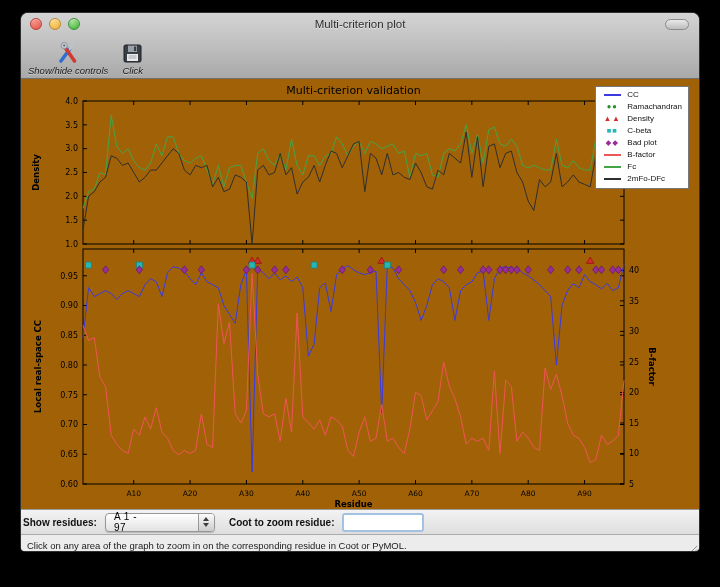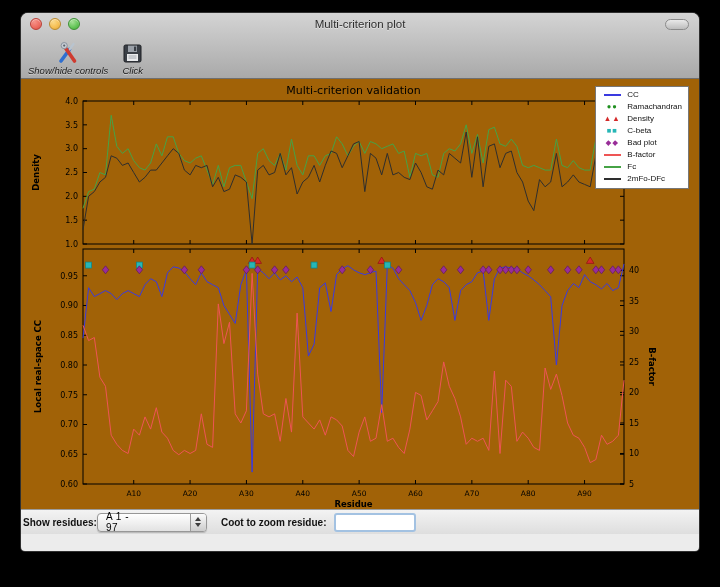--- a/index.html
+++ b/index.html
@@ -30,21 +30,21 @@
     padding:3px 6px 3px 4px;display:flex;flex-direction:column;gap:1.5px;}
   .lg-row{display:flex;height:10.5px;}
   .lg-sample{width:24px;display:inline-flex;justify-content:center;align-items:center;flex:none;}
   .lg-line{display:inline-block;width:17px;height:2px;}
   .lg-mk{font-size:7.5px;letter-spacing:1px;line-height:8px;}
   .lg-label{font-size:8px;color:#111;white-space:nowrap;margin-left:3px;}
   
   .controls{height:25px;background:linear-gradient(#f3f3f3,#dedede);border-top:1px solid #9c9c9c;
     display:flex;align-items:center;padding-left:2px;box-sizing:border-box;}
   .lbl{font-size:10px;font-weight:bold;color:#111;}
-  .dropdown{width:110px;height:19px;border:1px solid #979797;border-radius:4px;
+  .dropdown{margin-left:8px;width:110px;height:19px;border:1px solid #979797;border-radius:4px;
     background:linear-gradient(#ffffff,#e2e2e2);display:flex;align-items:stretch;
     box-shadow:0 1px 1px rgba(0,0,0,.18);box-sizing:border-box;gap:48px;}
   .dd-value{flex:1;font-size:10px;color:#000;display:flex;align-items:center;padding-left:8px;
     letter-spacing:.5px;}
   .dd-stepper{width:15px;border-left:1px solid #9a9a9a;border-radius:0 3px 3px 0;
     background:linear-gradient(#fbfbfb,#cccccc);display:flex;flex-direction:column;
     align-items:center;justify-content:center;}
   .dd-stepper i{width:0;height:0;border-left:3px solid transparent;border-right:3px solid transparent;}
   .dd-stepper .up{border-bottom:4px solid #3d3d3d;margin-bottom:2px;}
   .dd-stepper .dn{border-top:4px solid #3d3d3d;}
@@ -315,13 +315,21 @@
       <span class="dd-stepper">
           <i class="up"></i>
           <i class="dn"></i>
         </span>
     </div>
     <span class="gap14"></span>
     <span class="lbl">Coot to zoom residue:</span>
     <input class="zoom-input" type="text" value="" style="">
   </div>
 
+  <div class="statusbar">
+    <span class="status-text">Click on any area of the graph to zoom in on the corresponding residue in Coot or PyMOL.</span>
+    <svg class="grip" width="12" height="12">
+      <line x1="11" y1="3" x2="3" y2="11" stroke="#8a8a8a" stroke-width="1"></line>
+      <line x1="11" y1="6.5" x2="6.5" y2="11" stroke="#8a8a8a" stroke-width="1"></line>
+      <line x1="11" y1="10" x2="10" y2="11" stroke="#8a8a8a" stroke-width="1"></line>
+    </svg>
+  </div>
 </div>
 
 </body></html>

